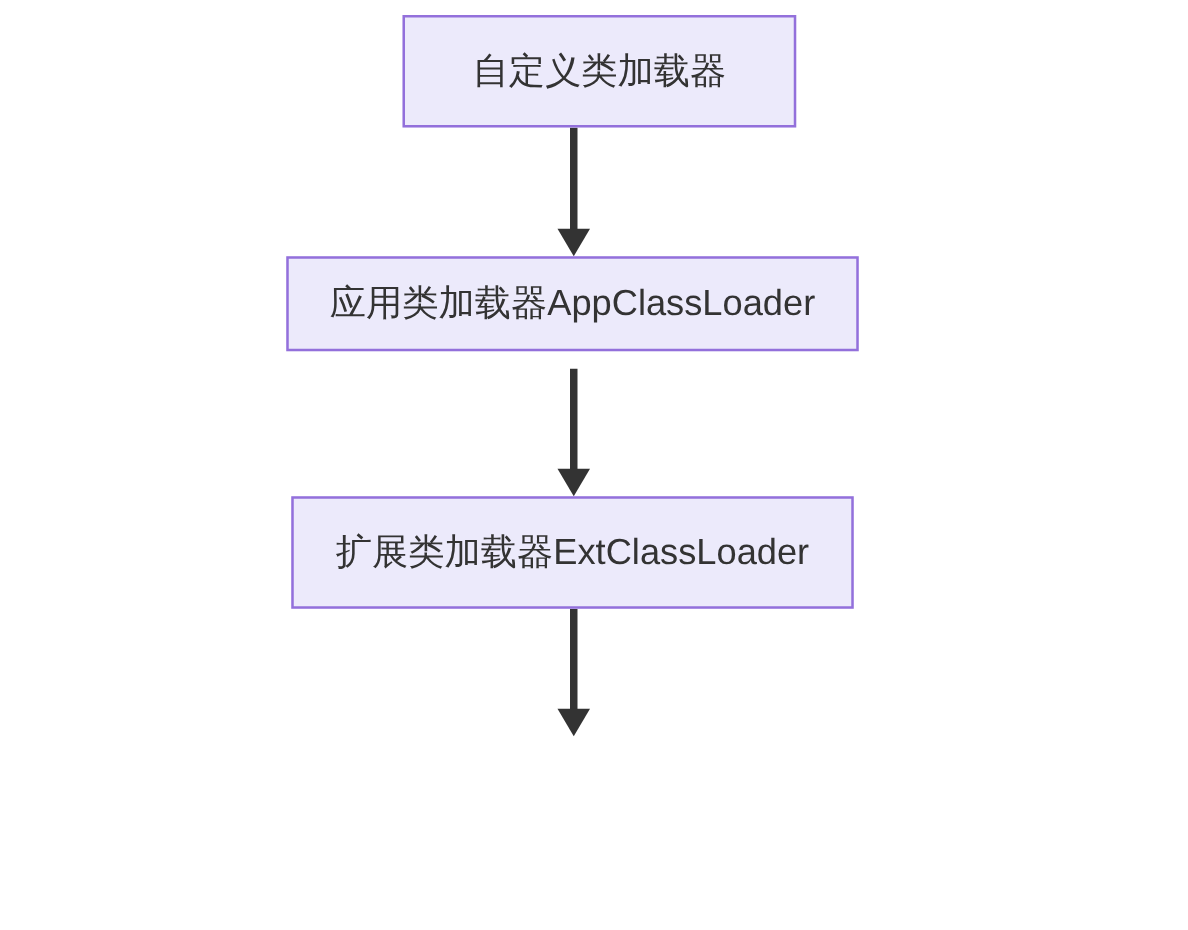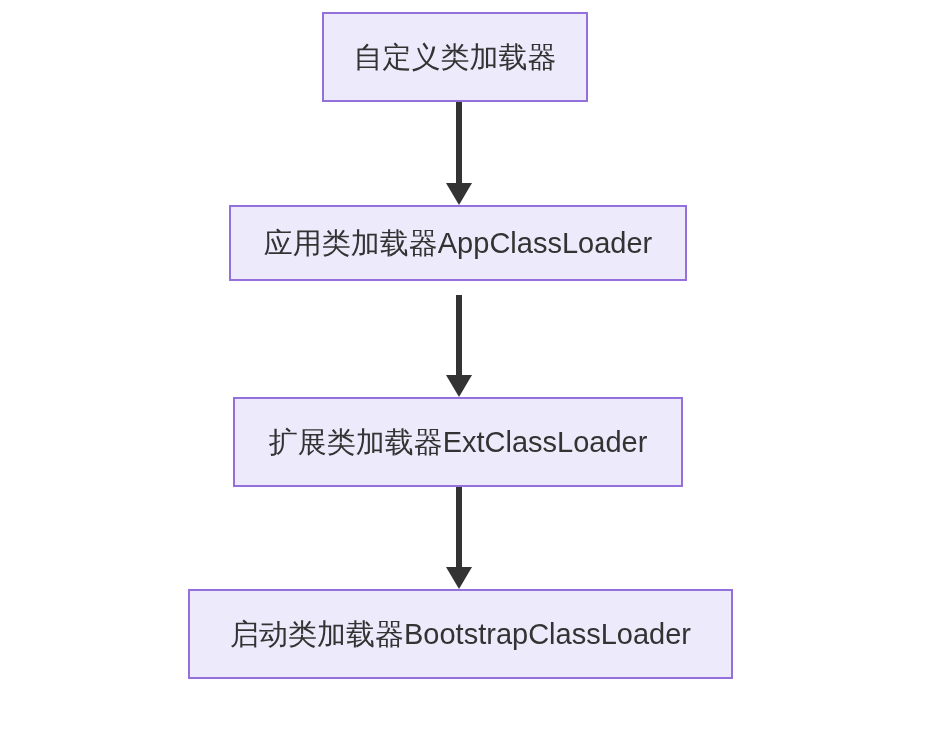--- a/index.html
+++ b/index.html
@@ -68,29 +68,26 @@
     <g>
       <line class="edge-stem" x1="459" y1="295" x2="459" y2="376"></line>
       <polygon class="edge-head" points="446,375 472,375 459,397"></polygon>
     </g>
     <g>
       <line class="edge-stem" x1="459" y1="487" x2="459" y2="568"></line>
       <polygon class="edge-head" points="446,567 472,567 459,589"></polygon>
     </g>
   </svg>
 
-  <div class="node-box" style="left:322px; top:12px; width:266px; height:90px;">
+  <div class="node-box" style="left:322px; top:12px; width:315px; height:90px;">
     <span class="node-label">自定义类加载器</span>
   </div>
 
   <div class="node-box" style="left:229px; top:205px; width:458px; height:76px;">
     <span class="node-label">应用类加载器AppClassLoader</span>
   </div>
 
   <div class="node-box" style="left:233px; top:397px; width:450px; height:90px;">
     <span class="node-label">扩展类加载器ExtClassLoader</span>
   </div>
 
-  <div class="node-box" style="left:188px; top:589px; width:545px; height:90px;">
-    <span class="node-label">启动类加载器BootstrapClassLoader</span>
-  </div>
 
 </div>
 
 </body></html>

